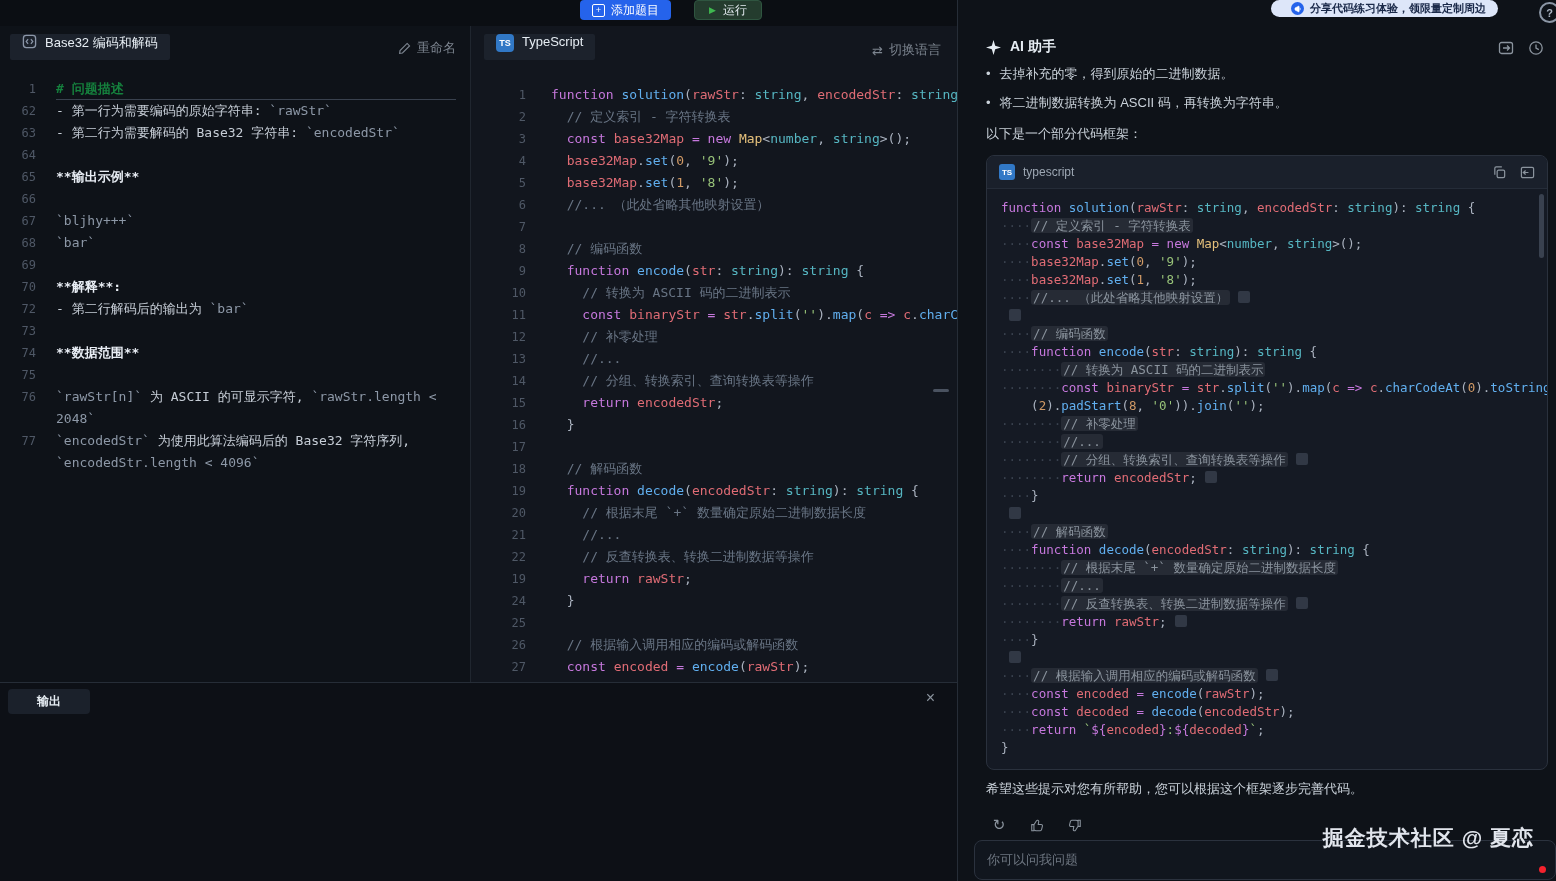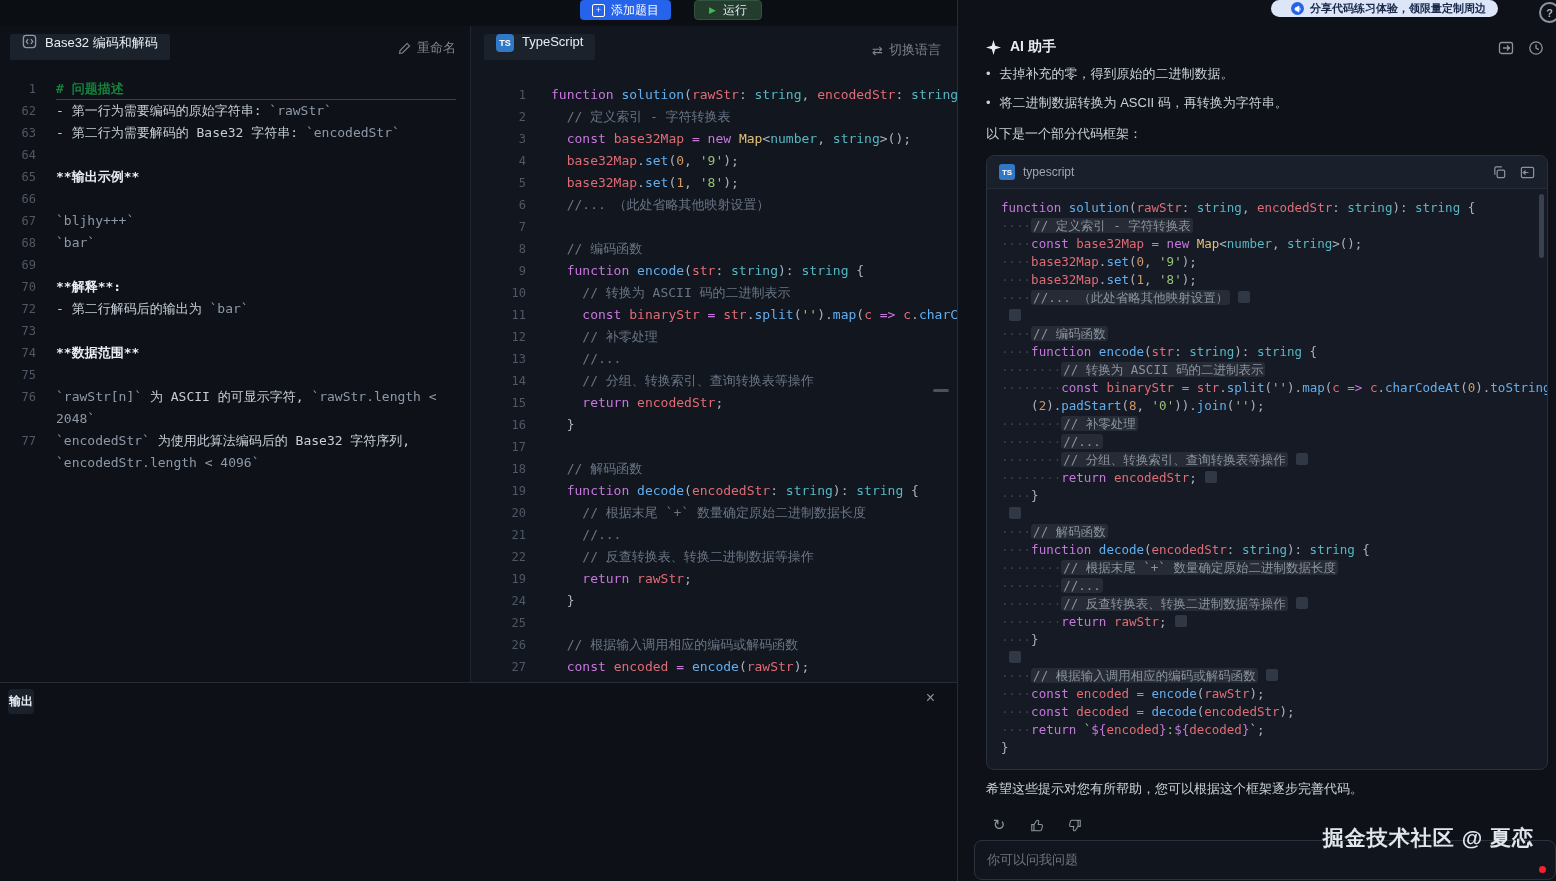--- a/index.html
+++ b/index.html
@@ -52,21 +52,21 @@
   .tk-kw{color:#c678dd}.tk-fn{color:#61afef}.tk-vr{color:#e06c75}.tk-ty{color:#56b6c2}
   .tk-cl{color:#e5c07b}.tk-st{color:#98c379}.tk-nm{color:#d19a66}.tk-cm{color:#697585}
   .tk-pl{color:#aab2bf}.tk-op{color:#c678dd}.tk-ind{color:#39414e}
   .tk-cmh{color:#8b949e;background:rgba(140,150,165,.14);border-radius:3px;padding:0 2px;}
   .tk-chip{display:inline-block;width:12px;height:12px;background:#313845;border-radius:2px;margin-left:8px;vertical-align:-1px;}
   .tk-mdh{color:#15803d;font-weight:700}.tk-mdb{color:#e8edf4;font-weight:700}
   .tk-mdc{color:#8d98a7}.tk-mdp{color:#c6cdd6}
 
   
   .panel-out{position:absolute;left:0;top:682px;width:957px;height:199px;background:#0d1016;border-top:1px solid #262d37;box-sizing:border-box;}
-  .out-tab{position:absolute;left:8px;top:6px;background:#1b212b;border-radius:4px;padding:4px 1px;font-size:12px;font-weight:700;color:#e6edf3;}
+  .out-tab{position:absolute;left:8px;top:6px;background:#1b212b;border-radius:4px;padding:4px 29px;font-size:12px;font-weight:700;color:#e6edf3;}
   .out-close{position:absolute;right:22px;top:6px;color:#8b949e;font-size:16px;cursor:pointer;}
 
   
   .panel-ai{position:absolute;left:957px;top:0;width:599px;height:881px;background:#0e1218;border-left:1px solid #262d37;box-sizing:border-box;}
   .ai-header{position:absolute;left:28px;top:38px;display:flex;align-items:center;gap:9px;font-size:14px;font-weight:700;color:#e6edf3;}
   .ai-hicons{position:absolute;right:12px;top:40px;display:flex;gap:14px;color:#8b949e;}
   .ai-hicons span{cursor:pointer;display:inline-flex;}
   .ai-flow{position:absolute;left:28px;right:8px;top:64px;}
   .ai-bullets{list-style:none;margin:0 0 13px;padding:0;font-size:13px;color:#c9d1d9;}
   .ai-bullets li{display:flex;gap:9px;margin-bottom:10px;line-height:19px;}

